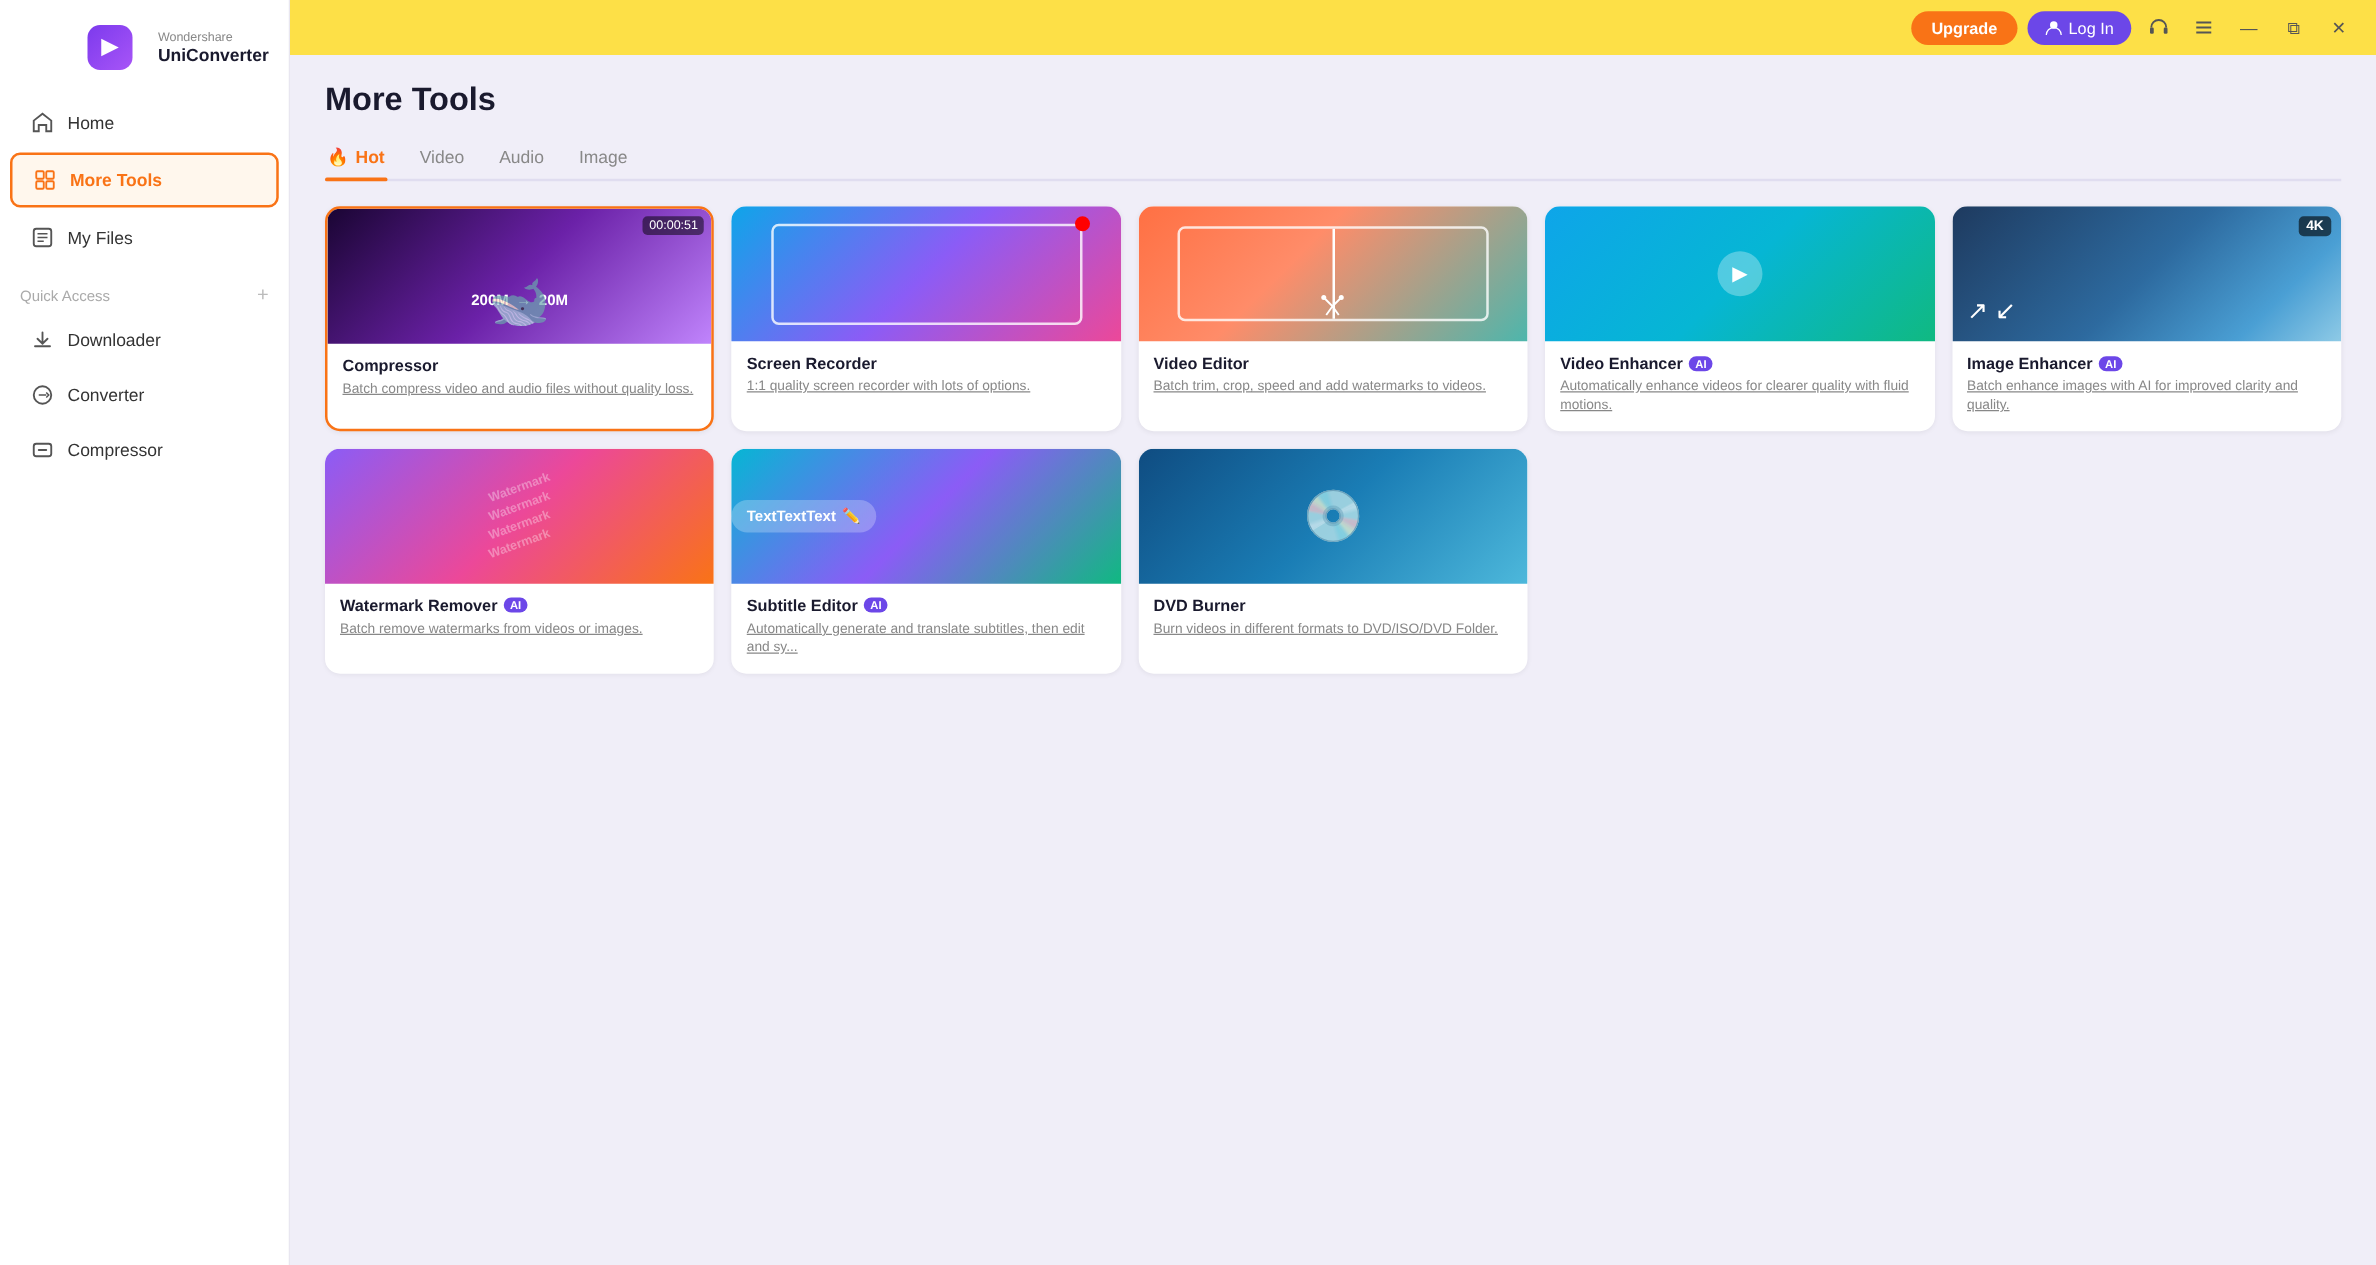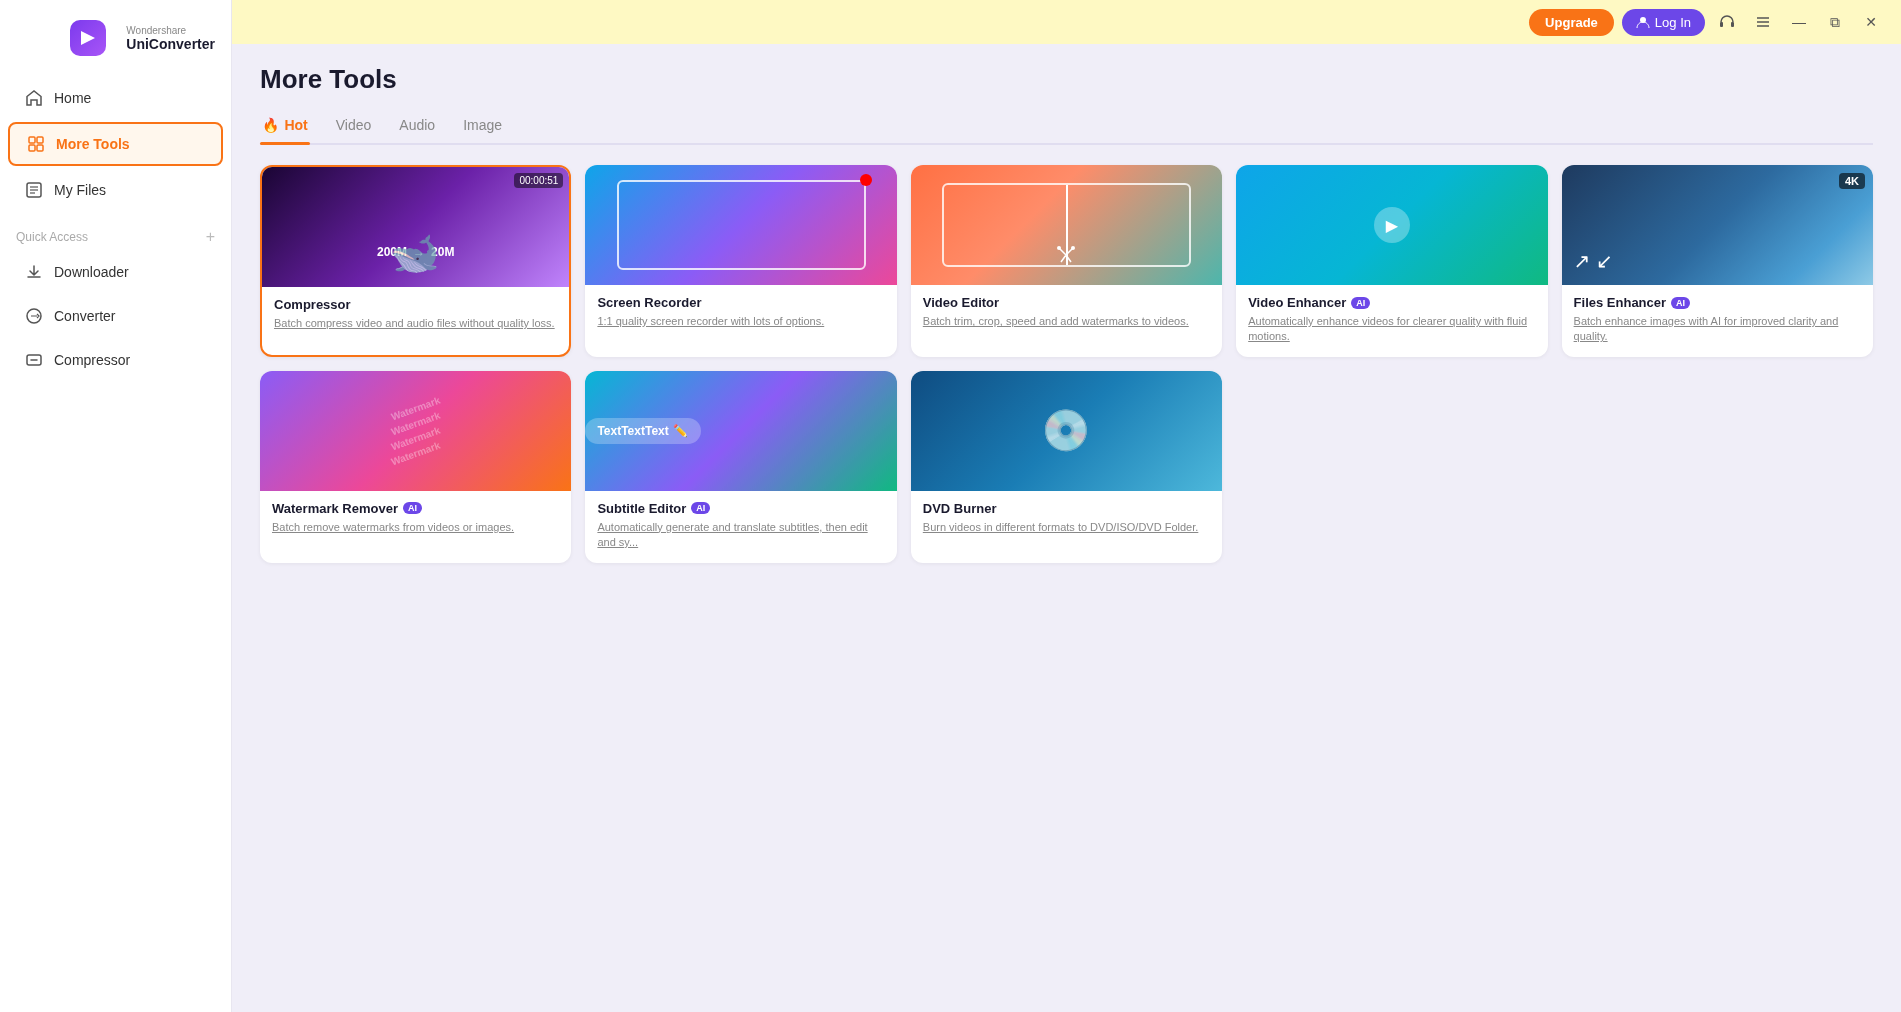--- a/index.html
+++ b/index.html
@@ -70,21 +70,21 @@
       flex-direction: column;
       overflow: hidden;
     }
 
     
     .titlebar {
       display: flex;
       align-items: center;
       justify-content: flex-end;
       padding: 8px 16px;
-      background: #fef9c3;
+      background: #fde047;
       gap: 8px;
     }
     .upgrade-btn {
       background: #f97316;
       color: white;
       border: none;
       padding: 6px 16px;
       border-radius: 20px;
       font-size: 13px;
       font-weight: 600;
@@ -166,21 +166,21 @@
       cursor: pointer;
       transition: transform 0.15s;
       box-shadow: 0 1px 4px rgba(0,0,0,0.06);
     }
     .tool-card.selected {
       border: 2.5px solid #f97316;
     }
 
     .card-thumb {
       width: 100%;
-      height: 120px;
+      height: 108px;
       position: relative;
       overflow: hidden;
     }
     .card-body {
       padding: 10px 12px 12px 12px;
     }
     .card-title {
       font-size: 13px;
       font-weight: 700;
       color: #1a1a2e;
@@ -557,21 +557,21 @@
         </div>
       </div>
 
       <div class="tool-card">
         <div class="card-thumb thumb-image-enhancer">
           <div class="four-k-badge">4K</div>
           <div class="enhance-arrows">↗ ↙</div>
         </div>
         <div class="card-body">
           <div class="card-title">
-            <span>Files Enhancer</span>
+            <span>Image Enhancer</span>
             <span class="ai-badge">AI</span>
           </div>
           <div class="card-desc">Batch enhance images with AI for improved clarity and quality.</div>
         </div>
       </div>
 
     </div>
 
     <div class="tool-grid-row2">
 

